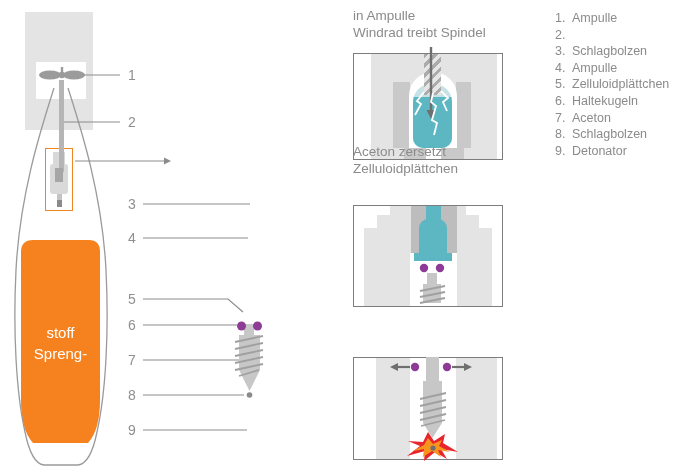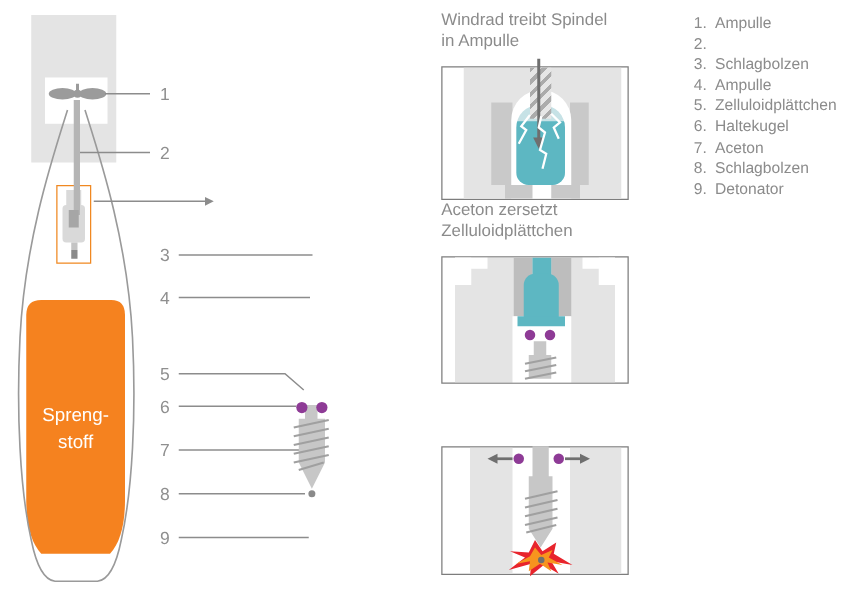--- a/index.html
+++ b/index.html
@@ -36,51 +36,51 @@
 
 <div class="stage">
 
   <div class="abs light" style="left:25px;top:12px;width:68px;height:118px;"></div>
   <div class="abs white" style="left:36px;top:62px;width:50px;height:37px;"></div>
 
   <svg class="overlay" width="686" height="474" viewBox="0 0 686 474">
     <path d="M21,252 Q21,240 33,240 L89,240 Q100,240 100,252 L100,400 Q100,430 88,443 L33,443 Q21,430 21,400 Z" fill="#f5821f"></path>
   </svg>
   <div class="bombtext">
+    <div>stoff</div>
     <div>Spreng-</div>
-    <div>stoff</div>
   </div>
 
   <div class="abs white" style="left:45px;top:148px;width:28px;height:63px;border:1.5px solid #f08821;box-sizing:border-box;"></div>
   <div class="abs" style="left:53px;top:152px;width:12px;height:14px;background:#d9d9d9;"></div>
   <div class="abs" style="left:50px;top:164px;width:18px;height:30px;background:#d9d9d9;border-radius:3px;"></div>
   <div class="abs" style="left:58.5px;top:80px;width:5px;height:92px;background:#b5b5b5;"></div>
   <div class="abs" style="left:55px;top:168px;width:8px;height:14px;background:#a6a6a6;"></div>
   <div class="abs" style="left:57px;top:194px;width:5px;height:6px;background:#c4c4c4;"></div>
   <div class="abs" style="left:57px;top:200px;width:5px;height:7px;background:#8a8a8a;"></div>
 
 
   <div class="caption" style="left:353px;top:8px;">
+    <div>in Ampulle</div>
     <div>Windrad treibt Spindel</div>
-    <div>in Ampulle</div>
   </div>
   <div class="panel" style="top:53px;height:105px;">
     <div class="abs light" style="left:17px;top:0;width:126px;height:105px;"></div>
     <div class="abs med" style="left:39px;top:28px;width:17px;height:66px;"></div>
     <div class="abs med" style="left:102px;top:28px;width:15px;height:66px;"></div>
     <div class="abs white" style="left:55px;top:18px;width:48px;height:87px;border-radius:24px 24px 0 0;"></div>
     <div class="abs med" style="left:50px;top:94px;width:22px;height:11px;"></div>
     <div class="abs med" style="left:87px;top:94px;width:23px;height:11px;"></div>
     <div class="abs pale" style="left:59px;top:30px;width:39px;height:64px;border-radius:18px 18px 10px 10px;overflow:hidden;">
       <div class="abs teal" style="left:0;top:13px;width:39px;height:51px;"></div>
     </div>
     <div class="abs hatch" style="left:70px;top:0;width:17px;height:41px;"></div>
   </div>
 
-  <div class="caption" style="left:353px;top:160px;">
+  <div class="caption" style="left:353px;top:144px;">
     <div>Aceton zersetzt</div>
     <div>Zelluloidplättchen</div>
   </div>
   <div class="panel" style="top:205px;height:100px;">
     <div class="abs light" style="left:10px;top:0;width:128px;height:100px;"></div>
     <div class="abs white" style="left:10px;top:0;width:26px;height:9px;"></div>
     <div class="abs white" style="left:10px;top:0;width:13px;height:22px;"></div>
     <div class="abs white" style="left:112px;top:0;width:26px;height:9px;"></div>
     <div class="abs white" style="left:125px;top:0;width:13px;height:22px;"></div>
     <div class="abs med2" style="left:57px;top:0;width:15px;height:47px;"></div>
@@ -121,21 +121,21 @@
     <div class="row">
         <span class="n">4.</span>
         <span>Ampulle</span>
       </div>
     <div class="row">
         <span class="n">5.</span>
         <span>Zelluloidplättchen</span>
       </div>
     <div class="row">
         <span class="n">6.</span>
-        <span>Haltekugel</span>
+        <span>Haltekugeln</span>
       </div>
     <div class="row">
         <span class="n">7.</span>
         <span>Aceton</span>
       </div>
     <div class="row">
         <span class="n">8.</span>
         <span>Schlagbolzen</span>
       </div>
     <div class="row">

